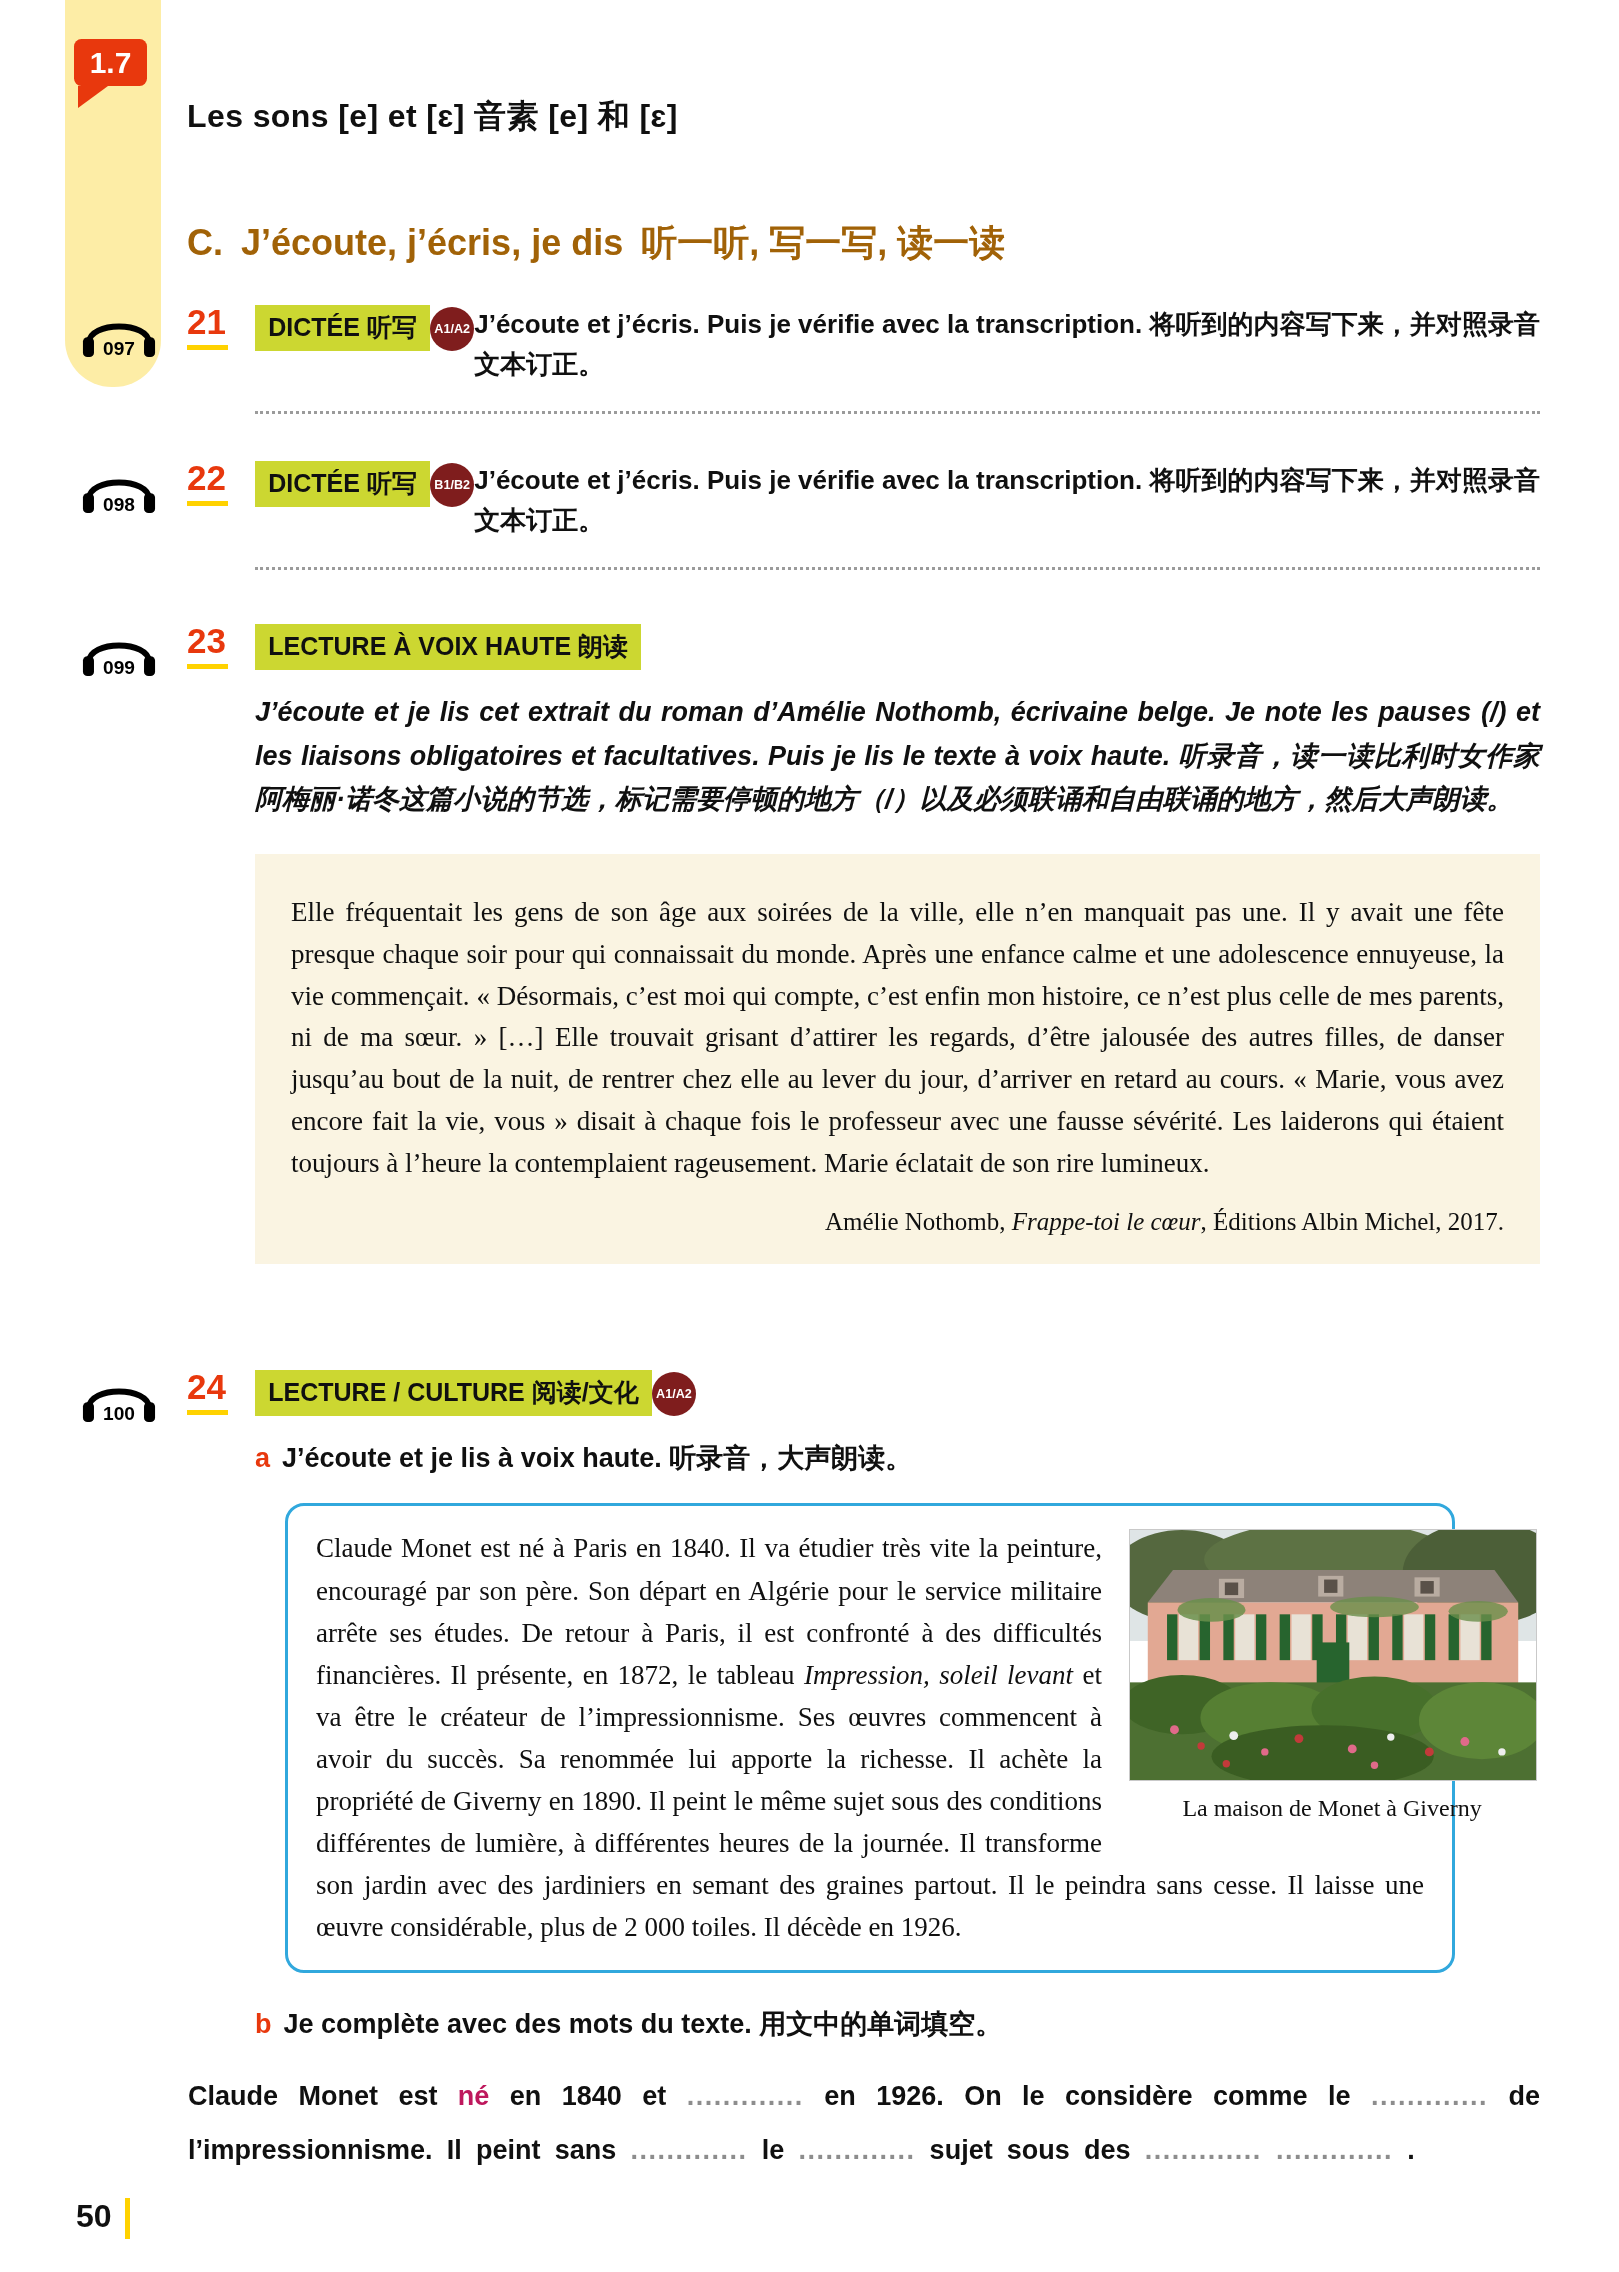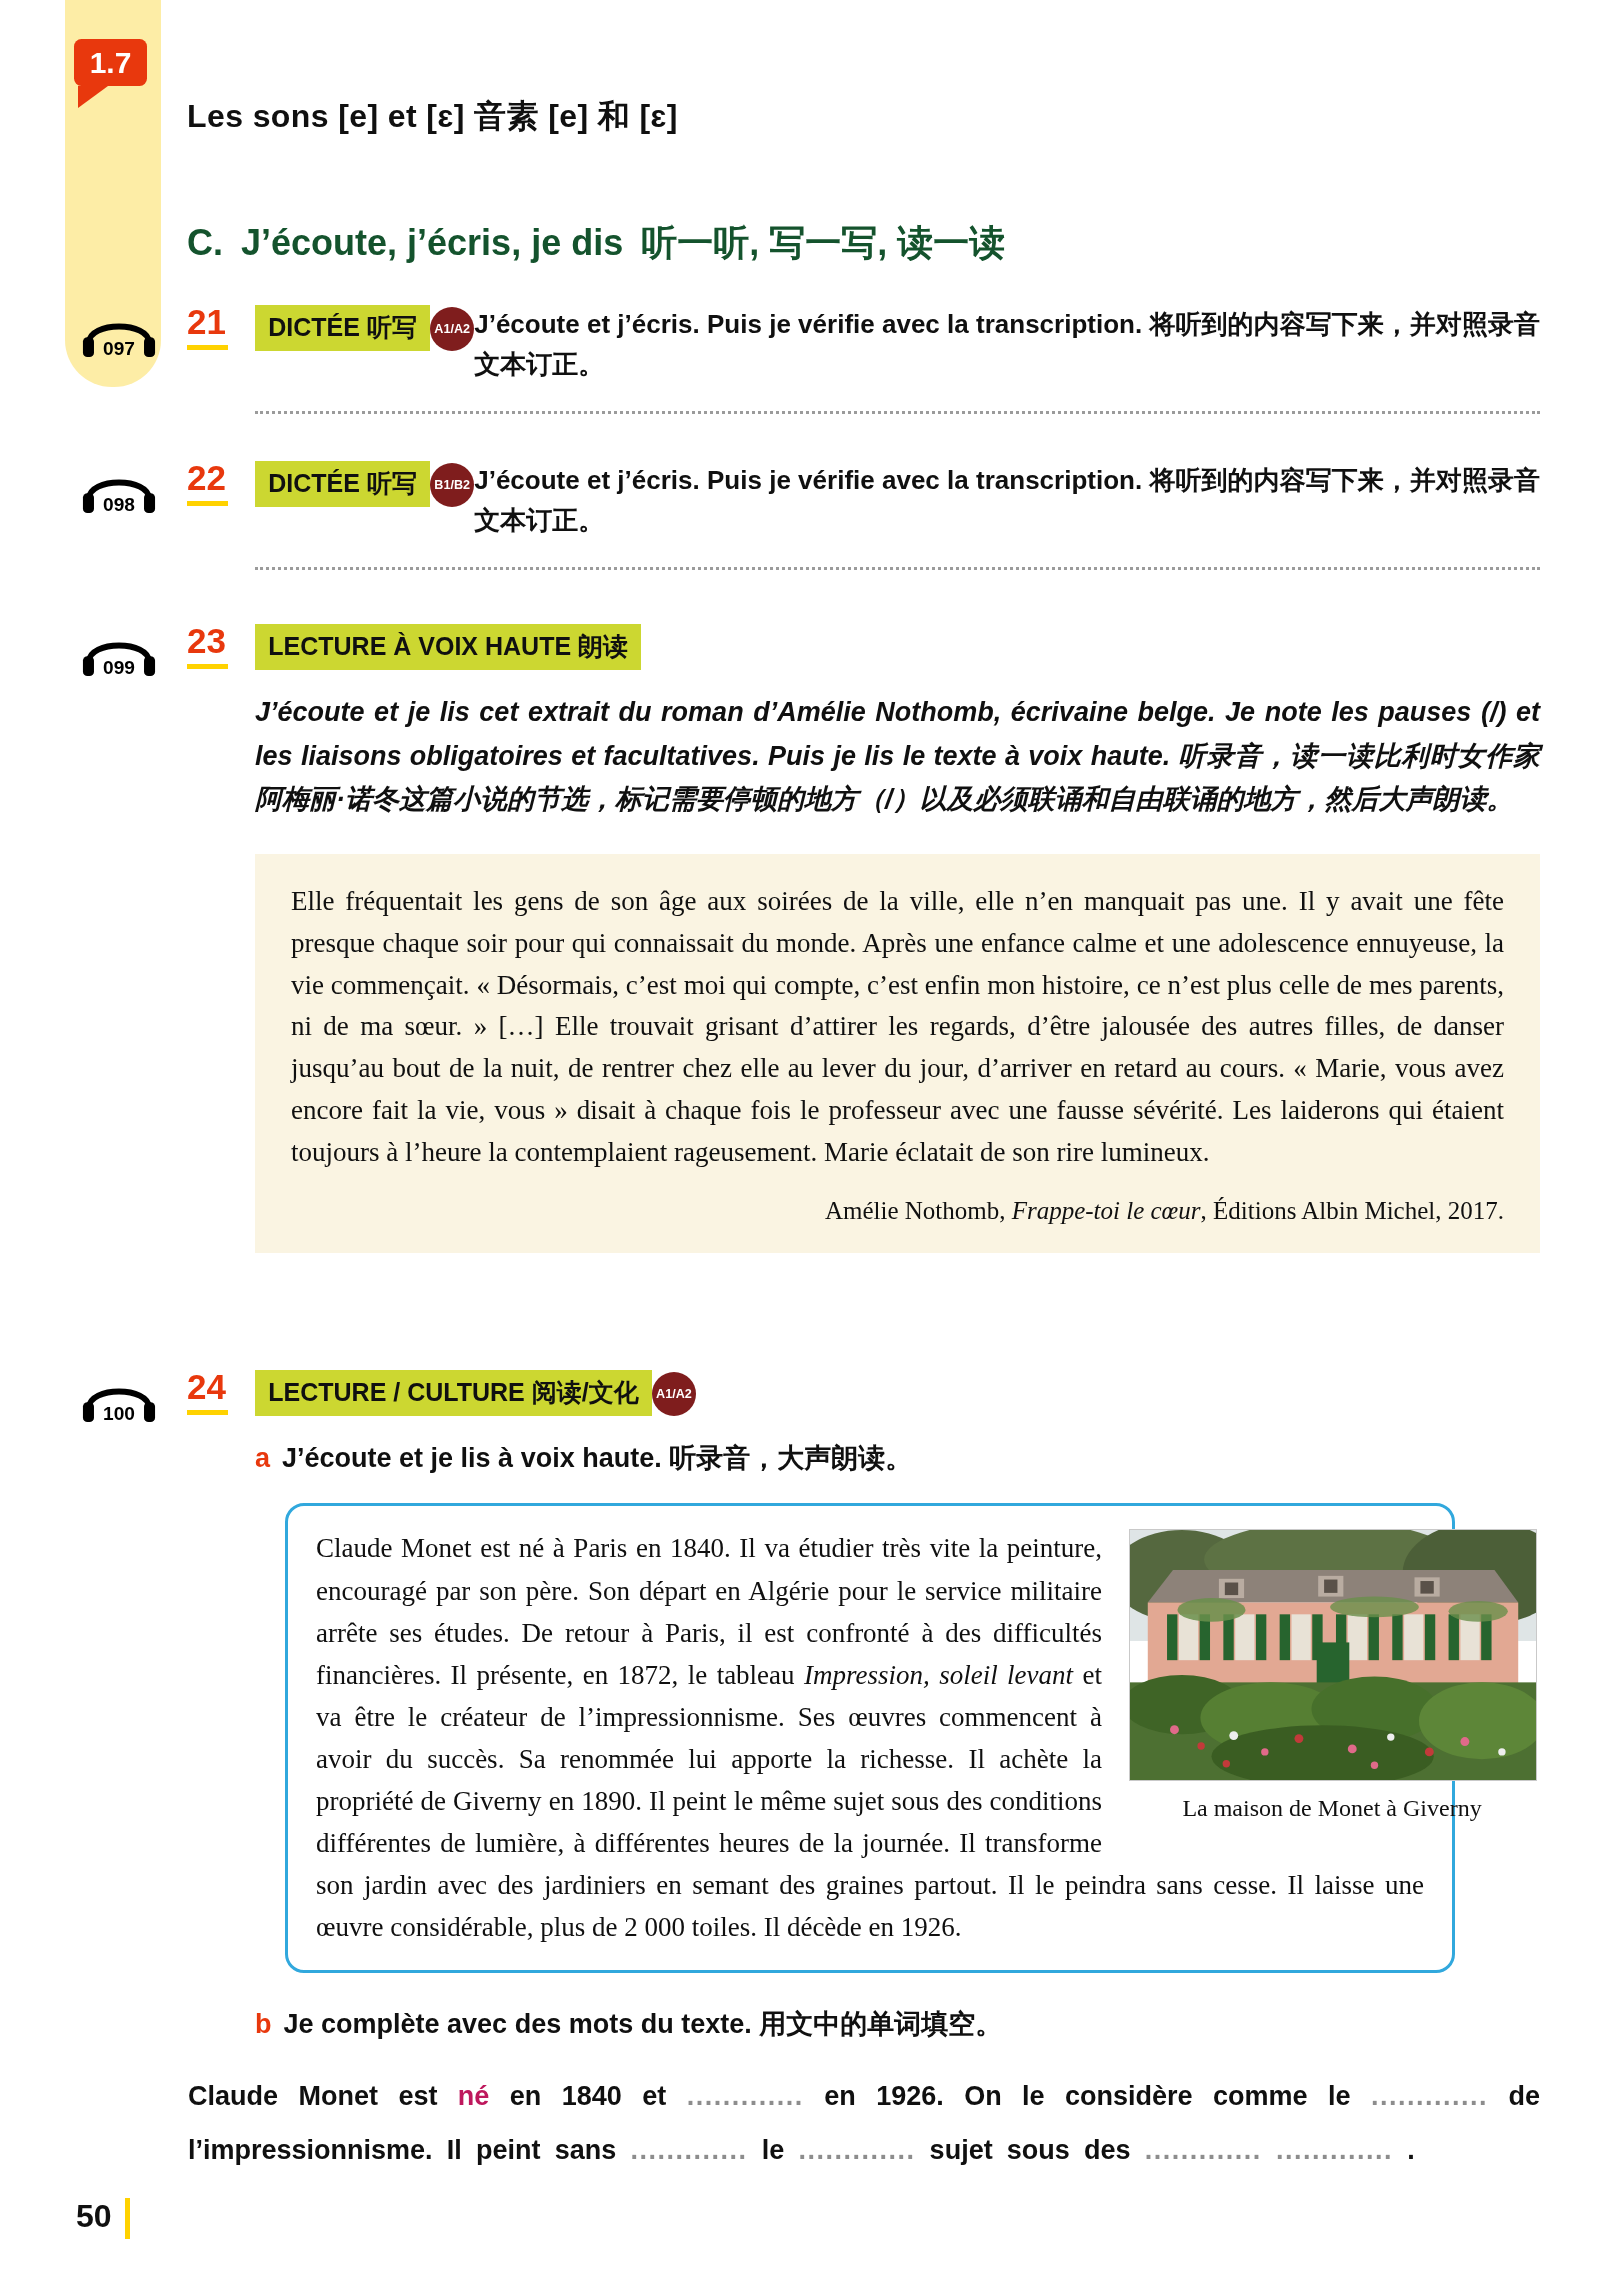--- a/index.html
+++ b/index.html
@@ -9,21 +9,21 @@
   
   .yellow-band{position:absolute;left:65px;top:0;width:96px;height:387px;
                background:#fdeda6;border-radius:0 0 47px 47px;}
   .section-tag{position:absolute;left:74px;top:39px;width:73px;height:47px;background:#e8380d;
                border-radius:7.4px;display:flex;align-items:center;justify-content:center;
                color:#fff;font-size:30px;font-weight:bold;}
   .section-tag::after{content:"";position:absolute;left:4.4px;top:100%;width:0;height:0;
                border-top:22px solid #e8380d;border-right:30px solid transparent;}
 
   .header-title{position:absolute;left:187px;top:95px;font-size:32px;font-weight:bold;letter-spacing:0.4px;}
-  .section-c{position:absolute;left:187px;top:219px;color:#14532d;font-size:36px;font-weight:bold;}
+  .section-c{position:absolute;left:187px;top:219px;color:#a16207;font-size:36px;font-weight:bold;}
   .section-c .gap{display:inline-block;width:18px;}
 
   .ex{position:absolute;left:80px;right:79px;}
   #ex21{top:305px;} #ex22{top:461px;} #ex23{top:624px;} #ex24{top:1370px;}
 
   .audio{position:absolute;left:0;top:7.4px;}
   .hp{width:78px;height:46px;display:block;}
   .hp text{font-family:"Liberation Sans","DejaVu Sans",sans-serif;}
   .num{position:absolute;left:107px;top:-3px;color:#e8380d;font-size:35px;font-weight:bold;
        border-bottom:5.2px solid #ffd200;padding:0 2.2px 3px 0;}
@@ -32,21 +32,21 @@
   .row{display:flex;align-items:flex-start;}
   .lbl{background:#ccd731;font-weight:bold;font-size:25px;padding:6px 13.3px 7.4px;white-space:nowrap;}
   .badge{flex:0 0 auto;width:44px;height:44px;border-radius:50%;background:#7f1d1d;color:#ffffff;
          font-weight:bold;font-size:12.6px;display:flex;align-items:center;justify-content:center;margin-top:1.5px;}
   .instr{flex:1;margin:0;font-size:26px;font-weight:bold;line-height:1.52;text-align:justify;}
 
   .dotline{border-bottom:3.7px dotted #9b9b9b;margin-top:27px;height:0;}
 
   .intro{margin:21px 0 0;font-size:27px;font-weight:bold;line-height:1.6;text-align:justify;font-style:italic;}
 
-  .passage{margin-top:33px;background:#faf4e2;padding:27px 36px 22px;
+  .passage{margin-top:33px;background:#faf4e2;padding:38px 36px 22px;
            font-family:"Liberation Serif","DejaVu Serif",serif;font-size:27px;line-height:1.55;text-align:justify;}
   .attrib{text-align:right;font-size:25px;margin-top:18px;}
   .italic{font-style:italic;}
 
   .a-line{margin-top:24px;font-size:27px;font-weight:bold;}
   .letter-red{color:#e8380d;margin-right:12px;font-weight:bold;}
 
   .monet-box{display:flow-root;margin:18px 85px 0 30px;border:3.7px solid #31a8dd;border-radius:19px;
              background:#fff;padding:21px 28px 22px;
              font-family:"Liberation Serif","DejaVu Serif",serif;font-size:27px;line-height:1.56;text-align:justify;}

